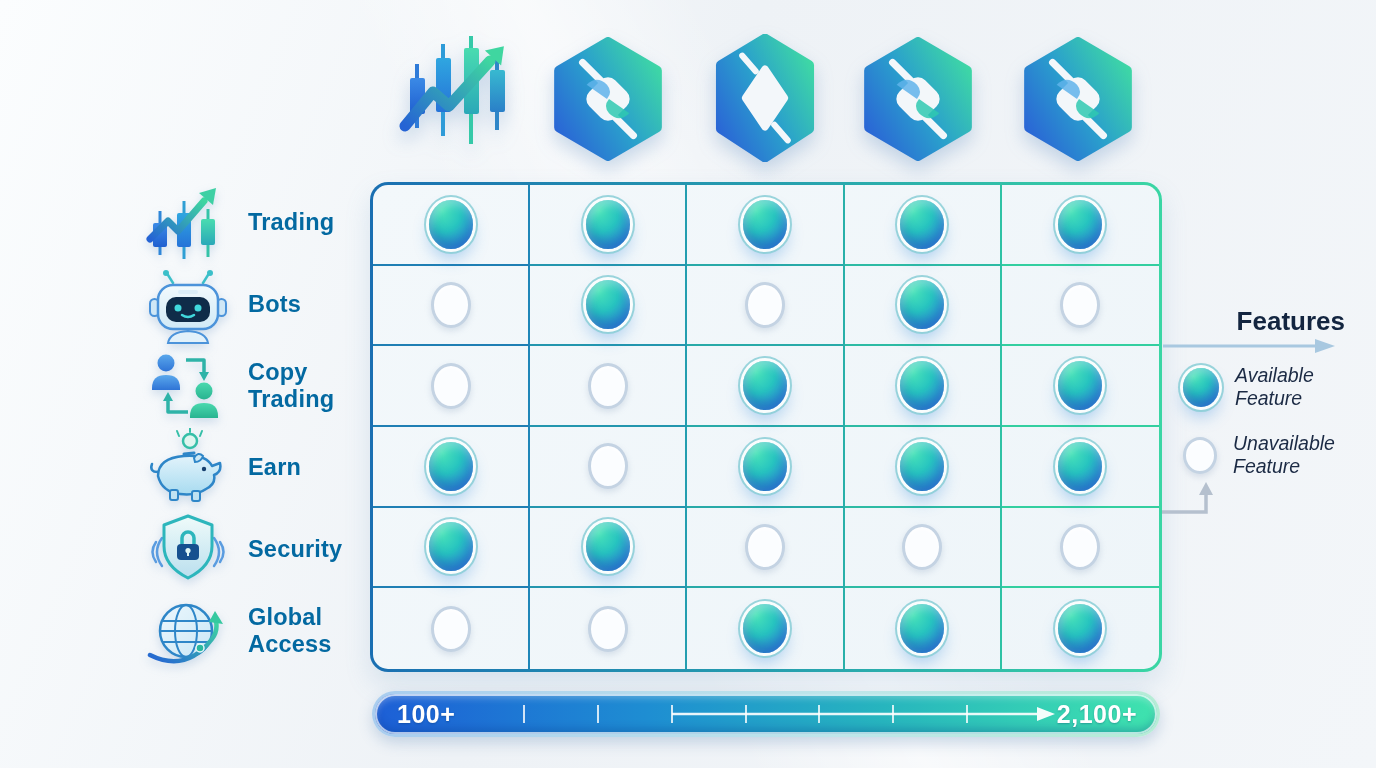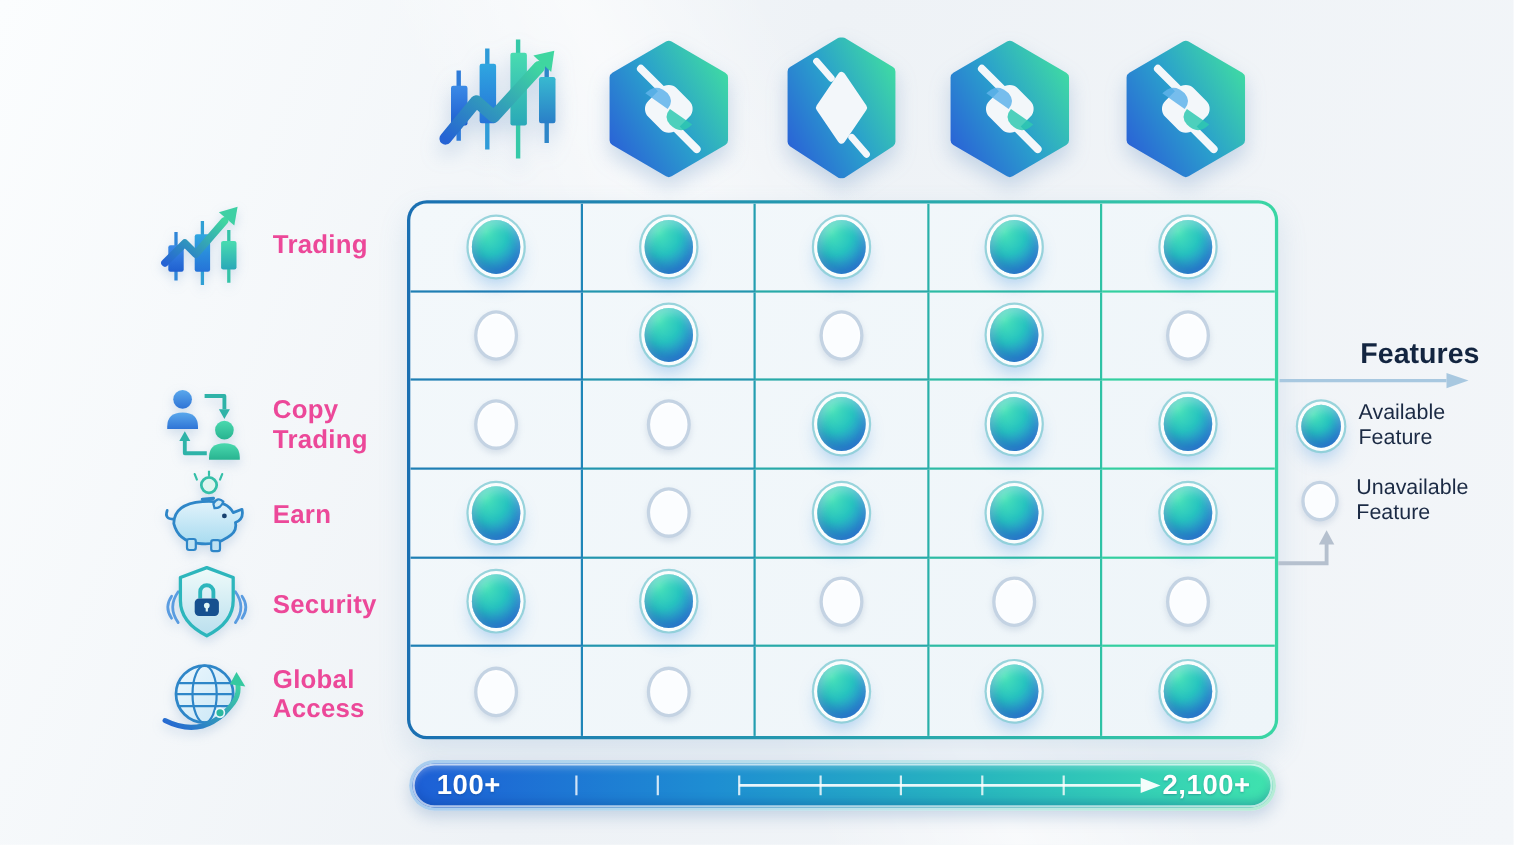--- a/index.html
+++ b/index.html
@@ -19,21 +19,21 @@
   
   .logo { position:absolute; filter:drop-shadow(0 9px 9px rgba(80,130,185,.28)); }
 
   
   .feature-row { position:absolute; left:142px; width:232px; height:81px;
     display:flex; align-items:center; gap:14px; }
   .feature-icon { width:92px; height:80px; flex:0 0 auto; display:flex;
     align-items:center; justify-content:center;
     filter:drop-shadow(0 4px 5px rgba(90,140,190,.25)); }
   .feature-label { font-size:23.5px; font-weight:600; line-height:1.12;
-    color:#ec4899; width:122px; letter-spacing:.2px; }
+    color:#0369a1; width:122px; letter-spacing:.2px; }
 
   
   .grid-wrap { position:absolute; left:370px; top:182px; width:792px; height:490px;
     padding:3px; border-radius:18px;
     background:linear-gradient(90deg,#1a6fb2 0%,#27a3ae 55%,#3ad6a4 100%);
     box-shadow:0 12px 26px rgba(100,150,195,.18); }
   .mgrid { width:100%; height:100%; border-radius:15px; overflow:hidden;
     background:linear-gradient(135deg,#f3f8fb 0%,#eef5f9 100%);
     display:grid; grid-template-columns:repeat(5,1fr); grid-template-rows:repeat(6,1fr); }
   .cell { display:flex; align-items:center; justify-content:center;
@@ -52,21 +52,21 @@
     box-shadow:0 0 0 3px rgba(255,255,255,.95), 0 0 0 5px rgba(137,206,214,.85),
       0 10px 16px rgba(47,134,220,.35),
       inset 0 -9px 12px rgba(20,60,170,.35), inset 2px 5px 9px rgba(255,255,255,.35); }
   .dot.empty { width:40px; height:46px; background:#fbfdff;
     border:3.5px solid #c4d3e3;
     box-shadow:0 3px 6px rgba(140,160,190,.28), inset 0 2px 4px rgba(255,255,255,.9); }
 
   
   .legend-title { position:absolute; left:1185px; top:306px; width:160px;
     text-align:right; font-size:26px; font-weight:700; color:#132540; }
-  .legend-item { position:absolute; left:1183px; display:flex; align-items:center; gap:16px; }
+  .legend-item { position:absolute; left:1183px; display:flex; align-items:center; gap:16px;font-style:italic; }
   .legend-item .dot.filled { width:36px; height:39px; }
   .legend-item .dot.empty { width:34px; height:37px; }
   .legend-label { font-size:19.5px; line-height:1.18; color:#1b2a44; width:114px; font-weight:500; }
   .abs-svg { position:absolute; }
 
   
   .scale-bar { position:absolute; left:372px; top:691px; width:788px; height:46px;
     padding:3px; border-radius:24px;
     background:linear-gradient(90deg,#a9cdef 0%,#bfe6ea 60%,#b5ecd6 100%);
     box-shadow:0 6px 14px rgba(100,140,185,.3); }
@@ -206,20 +206,40 @@
         <rect x="9" y="40" width="14" height="24" rx="2" fill="url(#gC1)"></rect>
         <rect x="33" y="30" width="14" height="34" rx="2" fill="url(#gC2)"></rect>
         <rect x="57" y="36" width="14" height="26" rx="2" fill="url(#gC3)"></rect>
         <polyline points="6,56 24,38 34,48 60,18" fill="none" stroke="url(#gArrow)" stroke-width="7" stroke-linecap="round" stroke-linejoin="round"></polyline>
         <polygon points="72,5 69,22 55,10" fill="#3ed0a4"></polygon>
       </svg>
     </span>
     <span class="feature-label">Trading</span>
   </div>
 
+  <div class="feature-row" style="top:264px">
+    <span class="feature-icon">
+      <svg width="88" height="80" viewBox="0 0 88 80">
+        <line x1="24" y1="10" x2="29" y2="18" stroke="#3bbfc9" stroke-width="2.5" stroke-linecap="round"></line>
+        <circle cx="22" cy="8" r="3" fill="#3bbfc9"></circle>
+        <line x1="64" y1="10" x2="59" y2="18" stroke="#3bbfc9" stroke-width="2.5" stroke-linecap="round"></line>
+        <circle cx="66" cy="8" r="3" fill="#3bbfc9"></circle>
+        <rect x="6" y="34" width="9" height="17" rx="4.5" fill="#cfe7f6" stroke="#4b93da" stroke-width="2"></rect>
+        <rect x="73" y="34" width="9" height="17" rx="4.5" fill="#cfe7f6" stroke="#4b93da" stroke-width="2"></rect>
+        <rect x="14" y="20" width="60" height="44" rx="15" fill="url(#gHead)" stroke="#4b93da" stroke-width="2.5"></rect>
+        <rect x="34" y="25" width="20" height="4" rx="2" fill="#dceef8"></rect>
+        <rect x="22" y="32" width="44" height="25" rx="10" fill="#0f2c49"></rect>
+        <circle cx="34" cy="43" r="3.5" fill="#41d8dc"></circle>
+        <circle cx="54" cy="43" r="3.5" fill="#41d8dc"></circle>
+        <path d="M38 50 Q44 54 50 50" fill="none" stroke="#41d8dc" stroke-width="2.5" stroke-linecap="round"></path>
+        <path d="M24 78 Q26 67 44 66 Q62 67 64 78 Z" fill="#e2f1fa" stroke="#4b93da" stroke-width="2"></path>
+      </svg>
+    </span>
+    <span class="feature-label">Bots</span>
+  </div>
 
   <div class="feature-row" style="top:345px">
     <span class="feature-icon">
       <svg width="88" height="80" viewBox="0 0 88 80">
         <circle cx="22" cy="17" r="8.5" fill="url(#gPBlue)"></circle>
         <path d="M8 42 Q8 29 22 29 Q36 29 36 42 L36 44 L8 44 Z" fill="url(#gPBlue)"></path>
         <path d="M42 14 H60 V26" fill="none" stroke="#2eb3a8" stroke-width="3.5" stroke-linejoin="round"></path>
         <polygon points="55,26 65,26 60,35" fill="#2eb3a8"></polygon>
         <circle cx="60" cy="45" r="8.5" fill="url(#gPGreen)"></circle>
         <path d="M46 70 Q46 57 60 57 Q74 57 74 70 L74 72 L46 72 Z" fill="url(#gPGreen)"></path>

